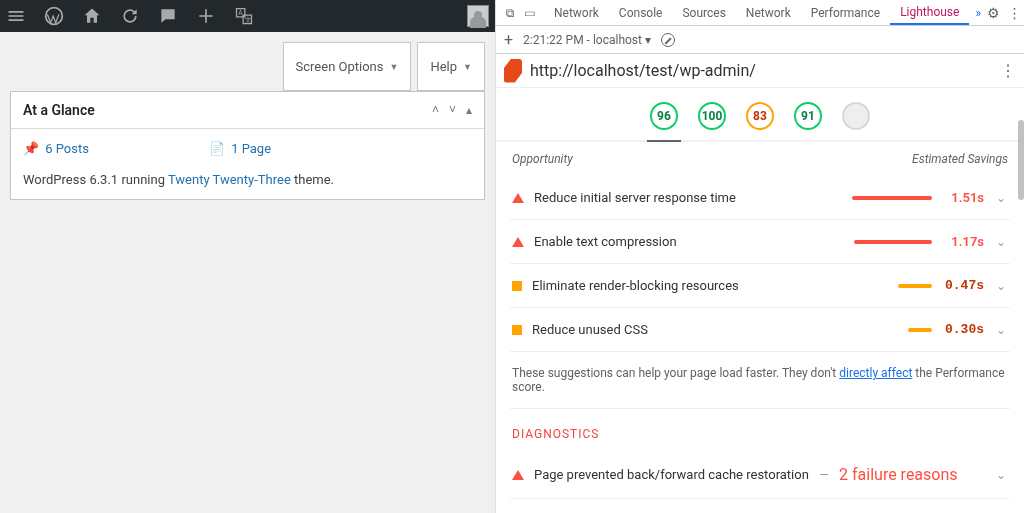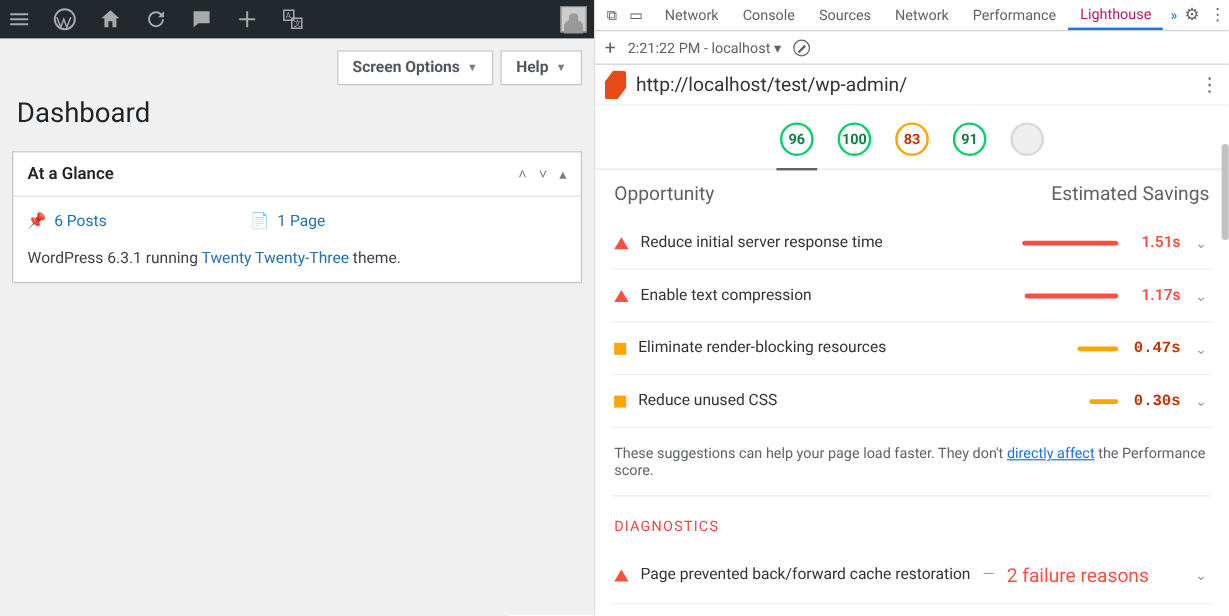--- a/index.html
+++ b/index.html
@@ -9,21 +9,21 @@
   
   .wp-admin-bar { background: #23282d; height: 32px; display: flex; align-items: center; padding: 0 6px; gap: 18px; }
   .wp-admin-bar .icon { color: #a7aaad; display: flex; align-items: center; justify-content: center; width: 20px; height: 20px; cursor: pointer; }
   .wp-admin-bar .icon svg { width: 20px; height: 20px; fill: #a7aaad; }
   .wp-admin-bar .spacer { flex: 1; }
   .wp-admin-bar .avatar { width: 22px; height: 22px; background: #ccc; border: 1px solid #888; cursor: pointer; position: relative; }
   .wp-admin-bar .avatar::after{content:"";position:absolute;left:50%;top:5px;width:8px;height:8px;border-radius:50%;background:#999;transform:translateX(-50%);} 
   .wp-admin-bar .avatar::before{content:"";position:absolute;left:50%;bottom:-2px;width:16px;height:12px;border-radius:50% 50% 0 0;background:#999;transform:translateX(-50%);} 
   
   .wp-options-row { display: flex; justify-content: flex-end; gap: 6px; padding: 10px 10px 0 10px; }
-  .wp-opt-btn { background: #fff; border: 1px solid #c3c4c7; padding: 6px 12px; font-size: 13px; color: #50575e; cursor: pointer; display: flex; align-items: center; gap: 6px; font-weight: bold; }
+  .wp-opt-btn { background: #fff; border: 1px solid #c3c4c7; padding: 16px 12px; font-size: 13px; color: #50575e; cursor: pointer; display: flex; align-items: center; gap: 6px; }
   .wp-opt-btn .tri { font-size: 9px; color: #787c82; }
   
   .wp-heading { font-size: 23px; font-weight: 400; color: #1d2327; padding: 10px 14px 18px; }
   
   .widget { margin: 0 10px; border: 1px solid #c3c4c7; background: #fff; }
   .widget-header { display: flex; align-items: center; justify-content: space-between; padding: 10px 12px; border-bottom: 1px solid #dcdcde; }
   .widget-title { font-size: 14px; font-weight: 600; color: #1d2327; }
   .widget-ctrls { display: flex; gap: 10px; color: #787c82; font-size: 12px; cursor: pointer; }
   .widget-body { padding: 12px; }
   .glance-row { display: flex; gap: 120px; }
@@ -52,21 +52,21 @@
   
   .lh-scores { display:flex; justify-content:center; gap:20px; padding:14px 0 10px; border-bottom:2px solid #f1f1f1; }
   .lh-score { width:28px;height:28px;border-radius:50%;display:flex;align-items:center;justify-content:center;font-size:12px;font-weight:700;border:2px solid;}
   .lh-score.green{border-color:#0cce6b;color:#0b8043;}
   .lh-score.orange{border-color:#ffa400;color:#c33300;}
   .lh-score.grey{border-color:#d8d8d8;color:#bcbcbc;background:#eee;border-style:solid;font-size:8px;}
   .score-active{position:relative;}
   .score-active::after{content:"";position:absolute;left:-5px;right:-5px;bottom:-14px;height:2px;background:#5f6367;}
   
   .lh-body{flex:1;overflow:auto;padding:0 14px 10px;font-size:13px;color:#333;}
-  .lh-head-row{display:flex;justify-content:space-between;color:#5f6367;font-size:16px;padding:10px 2px;}
+  .lh-head-row{display:flex;justify-content:space-between;color:#5f6367;font-size:12px;padding:10px 2px;font-style:italic;}
   .opp-row{display:flex;align-items:center;gap:10px;padding:14px 2px;border-bottom:1px solid #eee;cursor:pointer;}
   .opp-row .marker{width:10px;height:10px;flex-shrink:0;}
   .tri-red{width:0;height:0;border-left:6px solid transparent;border-right:6px solid transparent;border-bottom:10px solid #ff4e42;}
   .sq-orange{width:10px;height:10px;background:#ffa400;}
   .opp-title{flex:1;color:#333;}
   .opp-bar{height:4px;border-radius:2px;}
   .bar-red{background:#ff4e42;}
   .bar-orange{background:#ffa400;}
   .opp-time{width:42px;text-align:right;}
   .red-text{color:#ff4e42;font-weight:600;}
@@ -133,21 +133,20 @@
     <button class="wp-opt-btn">
         <span>Screen Options</span>
         <span class="tri">▼</span>
       </button>
     <button class="wp-opt-btn">
         <span>Help</span>
         <span class="tri">▼</span>
       </button>
   </div>
 
-  <h1 class="wp-heading">Dashboard</h1>
 
   <div class="widget">
     <div class="widget-header">
       <span class="widget-title">At a Glance</span>
       <div class="widget-ctrls">
         <span>˄</span>
         <span>˅</span>
         <span>▴</span>
       </div>
     </div>

